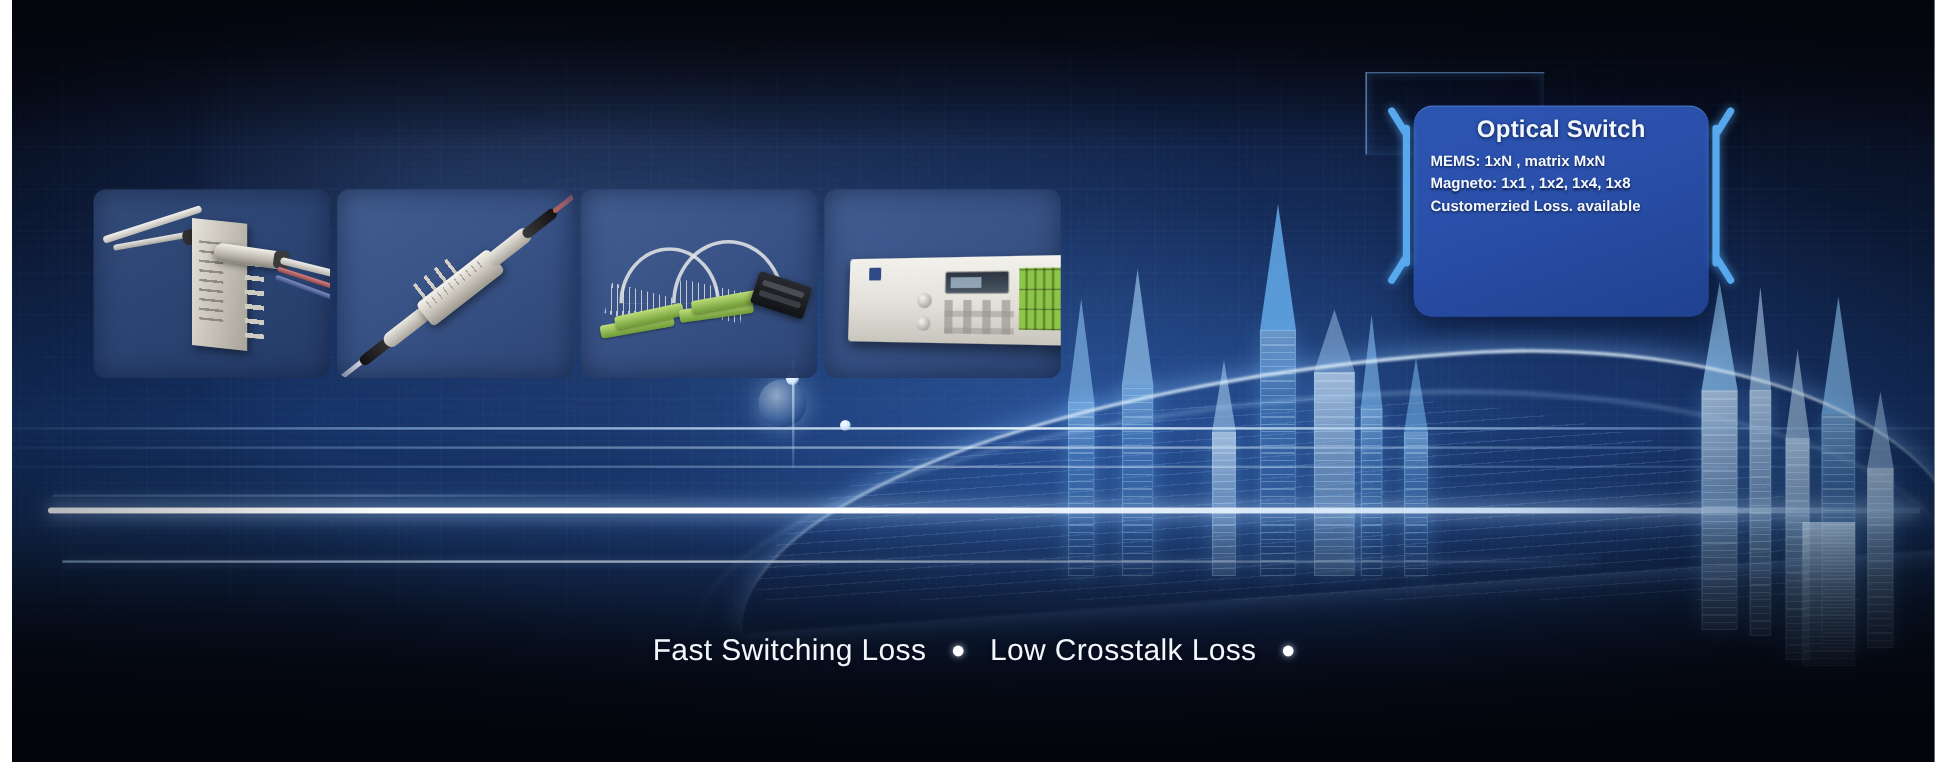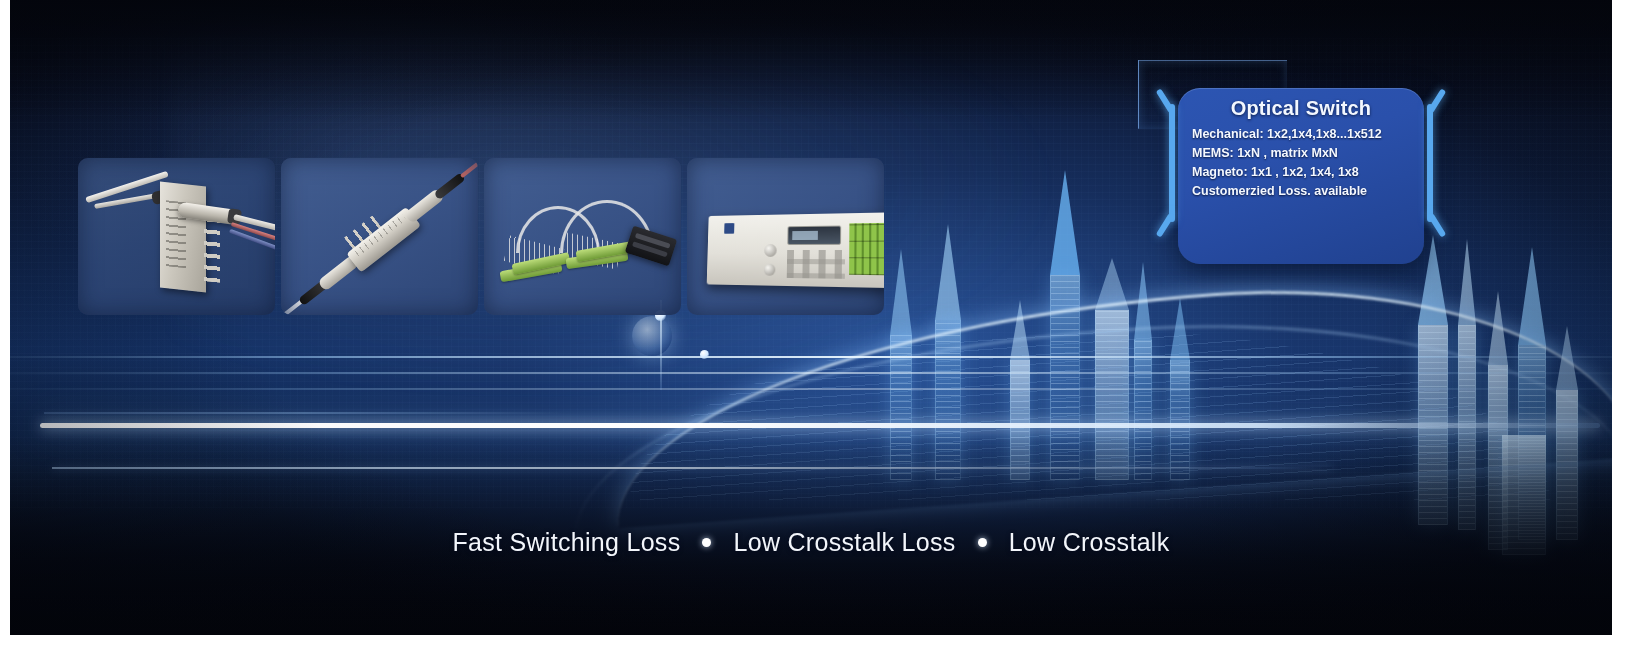--- a/index.html
+++ b/index.html
@@ -214,21 +214,21 @@
   .infowire2{
     position:absolute;left:1128px;top:60px;width:196px;height:68px;
     border-left:1.6px solid rgba(120,170,235,.5);
   }
   .card{
     position:absolute;left:1168px;top:88px;width:246px;height:176px;border-radius:16px;
     background:linear-gradient(160deg, #2a4fa8 0%, #2a51ad 35%, #1f3f92 72%, #1b3madjust 100%);
     background-color:#254aa2;
     box-shadow:0 6px 26px rgba(4,12,34,.6), inset 0 1px 0 rgba(190,220,255,.22);
   }
-  .card{background:linear-gradient(160deg,#2c55b2 0%,#2a50ab 40%,#20418f 100%);border-radius:22px;}
+  .card{background:linear-gradient(160deg,#2c55b2 0%,#2a50ab 40%,#20418f 100%);}
   .card .bracket{position:absolute;width:16px;height:150px;}
   .card .bracket i{position:absolute;background:#58a8ee;border-radius:4px;box-shadow:0 0 8px rgba(88,168,238,.7);}
   .card .bracket.l{left:-12px;top:-6px;}
   .card .bracket.l i.v{left:3px;top:22px;width:6px;height:118px;}
   .card .bracket.l i.d{left:3px;top:4px;width:6px;height:26px;transform:rotate(-32deg);transform-origin:bottom center;}
   .card .bracket.l i.d2{left:3px;top:132px;width:6px;height:26px;transform:rotate(32deg);transform-origin:top center;}
   .card .bracket.r{right:-12px;top:-6px;}
   .card .bracket.r i.v{right:3px;top:22px;width:6px;height:118px;}
   .card .bracket.r i.d{right:3px;top:4px;width:6px;height:26px;transform:rotate(32deg);transform-origin:bottom center;}
   .card .bracket.r i.d2{right:3px;top:132px;width:6px;height:26px;transform:rotate(-32deg);transform-origin:top center;}
@@ -405,29 +405,27 @@
           <i class="v"></i>
           <i class="d2"></i>
       </div>
       <div class="bracket r">
         <i class="d"></i>
           <i class="v"></i>
           <i class="d2"></i>
       </div>
       <h2>Optical Switch</h2>
       <ul>
-        <li>Mechanical: 1x2,1x4,1x8...1x512</li>
         <li>MEMS: 1xN , matrix MxN</li>
         <li>Magneto: 1x1 , 1x2, 1x4, 1x8</li>
         <li>Customerzied Loss. available</li>
       </ul>
     </div>
 
     <div class="tagline">
       <span class="txt">Fast Switching Loss</span>
       <span class="dot"></span>
       <span class="txt">Low Crosstalk Loss</span>
       <span class="dot"></span>
-      <span class="txt">Low Crosstalk</span>
     </div>
 
   </div>
 </div>
 
 </body></html>

